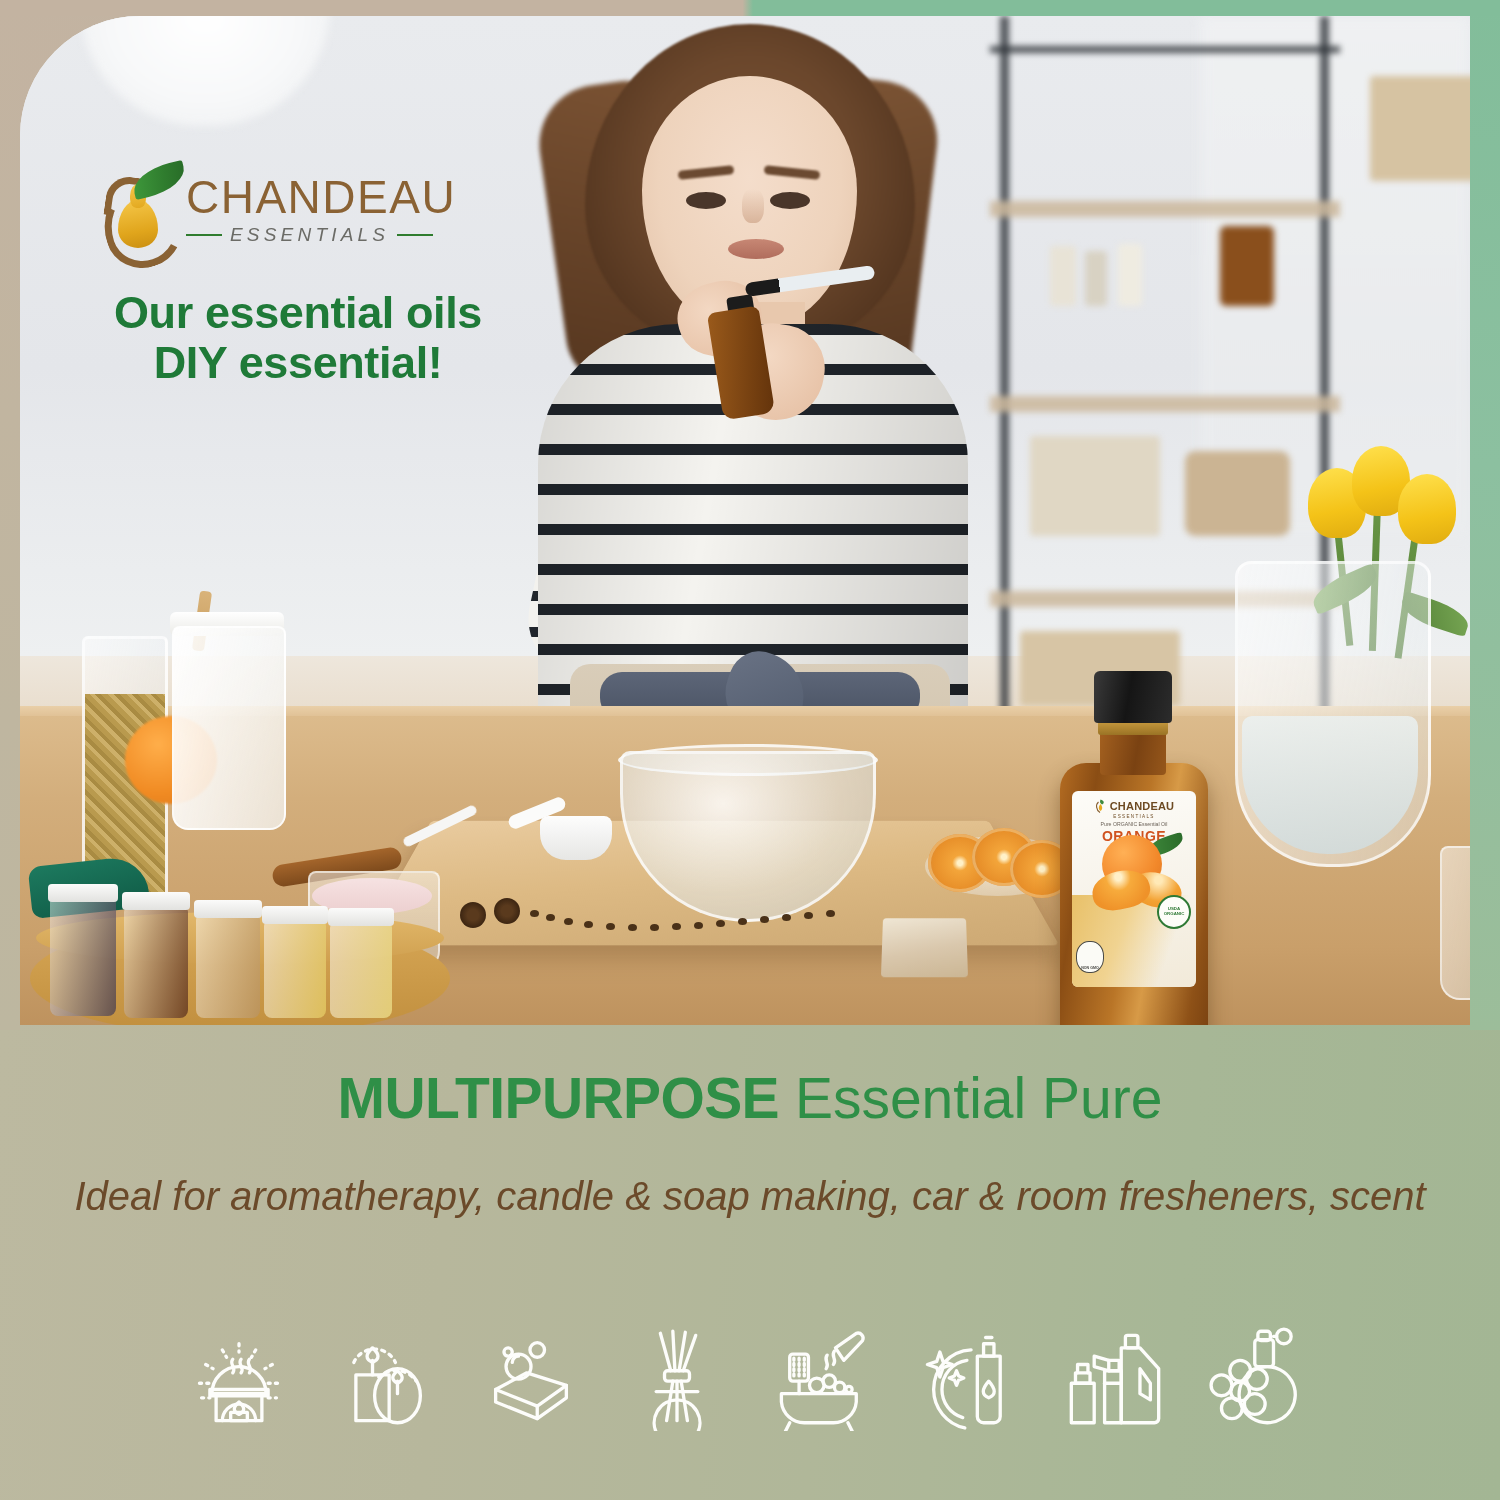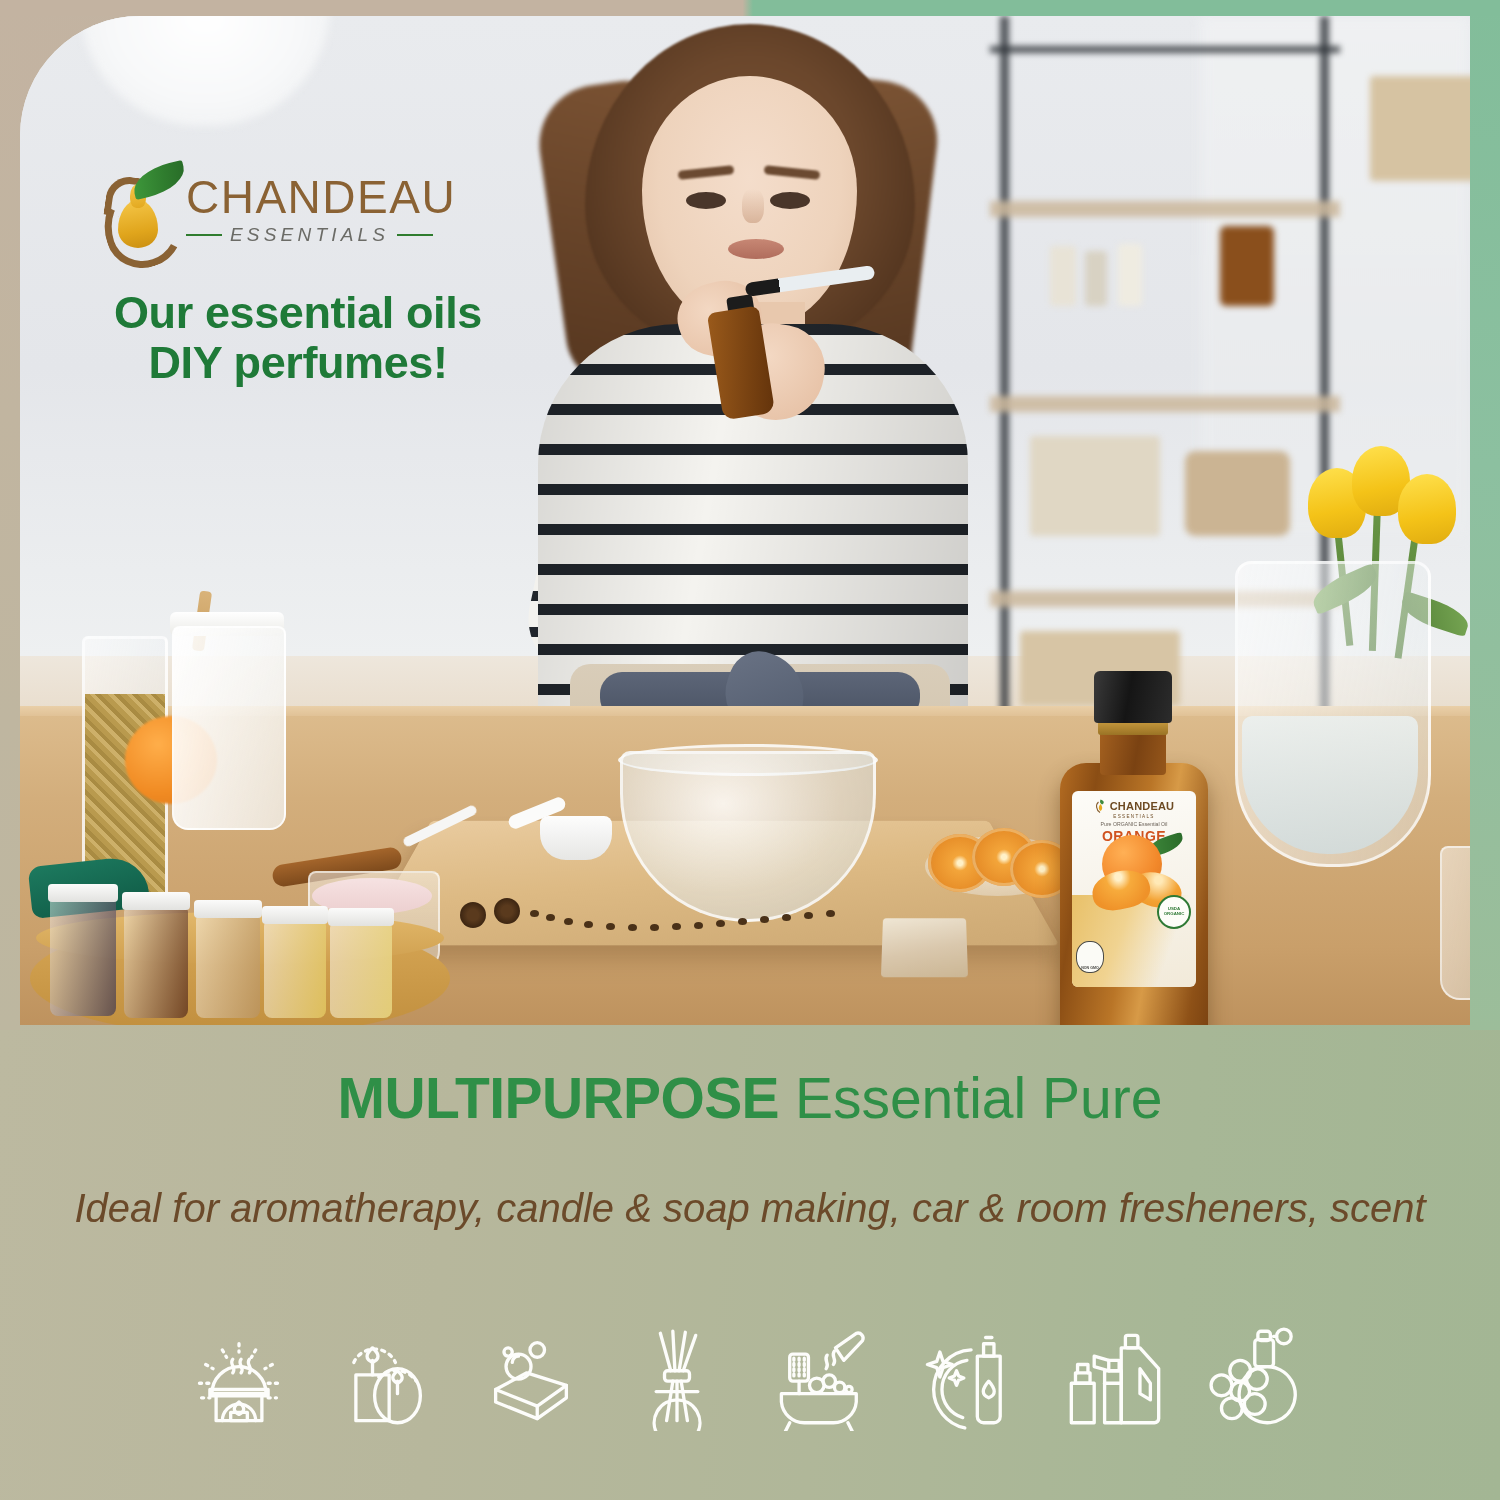--- a/index.html
+++ b/index.html
@@ -264,21 +264,21 @@
   .headline{position:absolute;left:78px;top:272px;width:400px;
     font-size:45px;line-height:1.12;font-weight:700;color:#1f7a38;text-align:center;
     letter-spacing:-.4px;}
 
   
   .hero-title{position:absolute;left:0;top:1070px;width:1500px;text-align:center;
     font-size:57px;line-height:1;color:#2f8f47;white-space:nowrap;}
   .hero-title .bold{font-weight:700;letter-spacing:-.6px;}
   .hero-title .light{font-weight:400;}
   .hero-sub{position:absolute;left:50px;top:1168px;width:1400px;text-align:center;
-    font-size:40px;line-height:1.42;font-style:italic;color:#6b4a2a;font-weight:500;margin-top:12px;}
+    font-size:40px;line-height:1.42;font-style:italic;color:#6b4a2a;font-weight:500;}
 
   
   .icons{position:absolute;left:180px;top:1312px;width:1140px;height:130px;
     display:flex;align-items:center;justify-content:space-between;}
   .icon-cell{width:118px;height:124px;display:flex;align-items:center;justify-content:center;}
   .icon-cell svg{width:104px;height:108px;}
   .icon-cell svg *{stroke:#fdfdfb;fill:none;stroke-width:3.2;
     stroke-linecap:round;stroke-linejoin:round;}
 </style>
 </head>
@@ -469,21 +469,21 @@
         <div class="brand-sub-wrap">
           <div class="brand-rule"></div>
           <div class="brand-sub">ESSENTIALS</div>
           <div class="brand-rule"></div>
         </div>
       </div>
     </div>
 
     <div class="headline">
       <div>Our essential oils</div>
-      <div>DIY perfumes!</div>
+      <div>DIY essential!</div>
     </div>
 
   </div>
 
   <div class="hero-title">
     <span class="bold">MULTIPURPOSE</span><span> </span><span class="light">Essential Pure</span>
   </div>
 
   <div class="hero-sub">
     <div>Ideal for aromatherapy, candle &amp; soap making, car &amp; room fresheners, scent</div>

